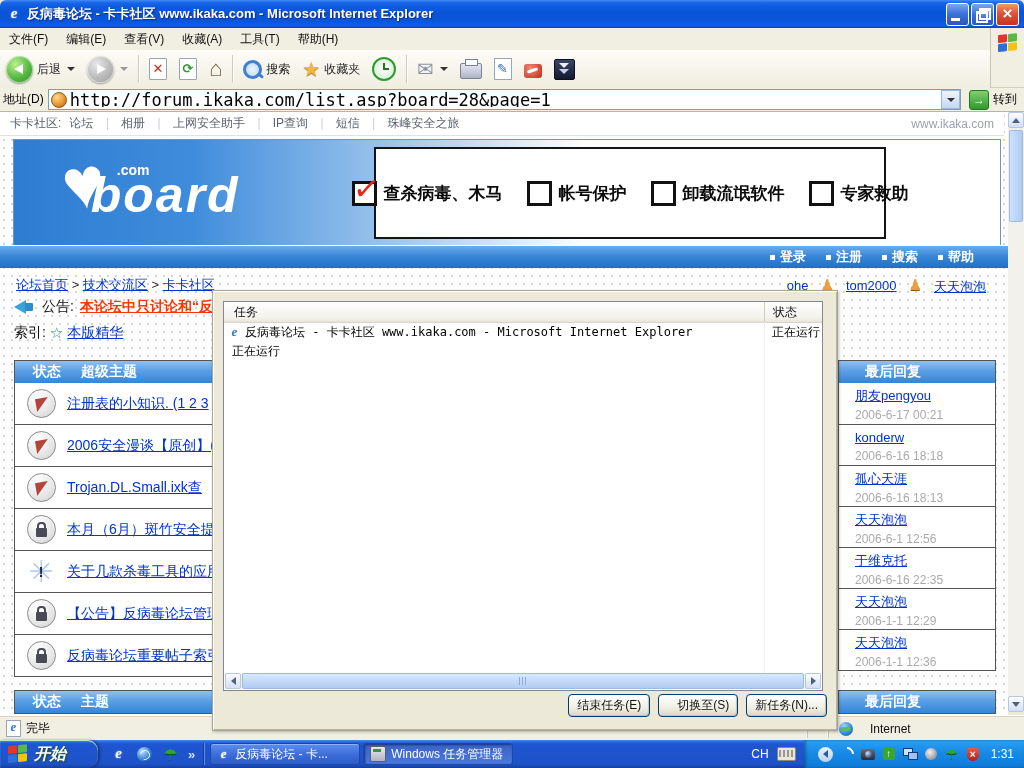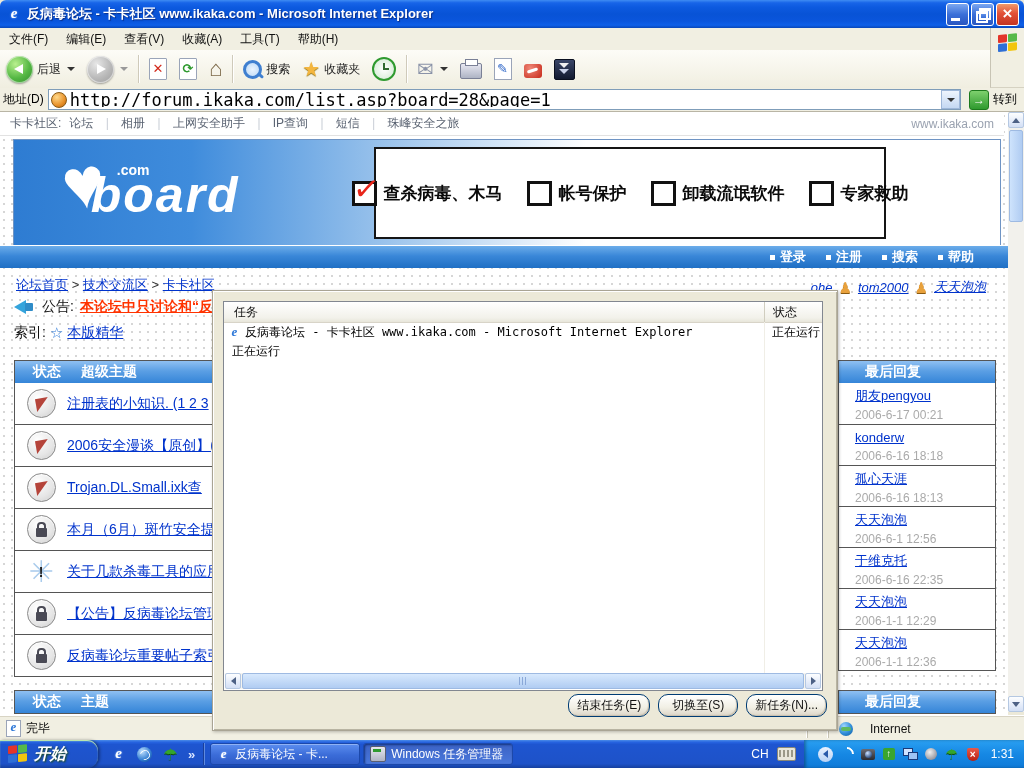--- a/index.html
+++ b/index.html
@@ -104,21 +104,21 @@
   .cbox .redcheck{position:absolute;left:-2px;top:-14px;color:#e8251a;font-size:32px;font-weight:bold;transform:rotate(6deg);}
 
   .userstrip{position:absolute;left:0;top:133px;width:1008px;height:23px;
     background:linear-gradient(180deg,#6cadea 0%,#3a87d8 45%,#1f6fc4 100%);border-top:1px solid #fff;
     display:flex;align-items:center;justify-content:flex-end;gap:20px;padding-right:34px;box-sizing:border-box;}
   .ulink{display:flex;align-items:center;gap:5px;color:#fff;font-weight:bold;font-size:13px;}
   .ulink .sq{width:5px;height:5px;background:#fff;}
 
   .crumbs{position:absolute;left:16px;top:164px;font-size:13px;color:#333;white-space:nowrap;}
   .crumbs a{color:#0033cc;text-decoration:underline;}
-  .modline{position:absolute;right:22px;top:166px;font-size:13px;display:flex;align-items:center;gap:6px;white-space:nowrap;font-style:italic;}
+  .modline{position:absolute;right:22px;top:166px;font-size:13px;display:flex;align-items:flex-start;gap:12px;white-space:nowrap;}
   .modline a{color:#0033cc;text-decoration:underline;}
   .pawn{color:#e8a13c;font-size:15px;line-height:13px;text-shadow:0 1px 0 #8a5a10;}
 
   .announce{position:absolute;left:14px;top:186px;font-size:14px;color:#111;display:flex;align-items:center;gap:6px;white-space:nowrap;}
   .announce .red{color:#ff3300;font-weight:bold;text-decoration:underline;}
   .horn{position:relative;width:22px;height:16px;}
   .horn::before{content:"";position:absolute;left:0;top:1px;width:0;height:0;border-top:7px solid transparent;border-bottom:7px solid transparent;border-right:12px solid #35a4dc;}
   .horn::after{content:"";position:absolute;left:11px;top:4px;width:8px;height:8px;background:#2f8cc8;border-radius:1px;}
   .indexrow{position:absolute;left:14px;top:212px;font-size:14px;color:#111;display:flex;align-items:center;gap:4px;justify-content:center;}
   .indexrow a{color:#0033cc;text-decoration:underline;}
@@ -175,21 +175,21 @@
   .cam::after{content:"";position:absolute;left:4px;top:2px;width:7px;height:7px;border-radius:50%;background:radial-gradient(circle at 35% 30%,#cfe2ff,#4a6a9a 60%,#1a2a4a);}
   .hscroll{position:absolute;left:1px;right:1px;bottom:1px;height:16px;background:#f5f4ef;display:flex;align-items:center;}
   .hbtn{width:16px;height:16px;background:linear-gradient(#fdfeff,#d3dff5);border:1px solid #b5c8e2;box-sizing:border-box;border-radius:2px;
     display:flex;align-items:center;justify-content:center;flex:none;}
   .hbtn .left{width:0;height:0;border-top:4px solid transparent;border-bottom:4px solid transparent;border-right:5px solid #4d6185;}
   .hbtn .right{width:0;height:0;border-top:4px solid transparent;border-bottom:4px solid transparent;border-left:5px solid #4d6185;}
   .hthumb{position:relative;height:14px;margin:0 1px;flex:1;border:1px solid #9ebae2;border-radius:2px;background:linear-gradient(180deg,#d8e9fd,#b0ccf2);}
   .hthumb::after{content:"";position:absolute;left:50%;top:3px;width:8px;height:8px;margin-left:-4px;
     background:repeating-linear-gradient(90deg,#8aa8d8 0 1px,rgba(0,0,0,0) 1px 3px);}
   .tmbtns{position:absolute;right:10px;bottom:13px;display:flex;gap:8px;}
-  .xpbtn{min-width:80px;height:23px;font-size:12px;color:#111;text-align:center;line-height:21px;border:1px solid #003c74;border-radius:10px;
+  .xpbtn{min-width:80px;height:23px;font-size:12px;color:#111;text-align:right;line-height:21px;border:1px solid #003c74;border-radius:4px;
     background:linear-gradient(180deg,#ffffff,#f1efe4 60%,#dcd5c8);box-shadow:inset -1px -1px 1px #c8c0ae;padding:0 8px;box-sizing:border-box;}
 
   
   .statusbar{position:absolute;left:0;top:715px;width:1024px;height:25px;background:#f1efe2;border-top:1px solid #fff;
     box-shadow:inset 0 1px 0 #d8d4c4;display:flex;align-items:center;font-size:12px;color:#111;}
   .statusbar .sleft{display:flex;align-items:center;gap:5px;padding-left:6px;flex:1;}
   .statusbar .pane{display:flex;align-items:center;gap:17px;border-left:1px solid #c8c4b4;box-shadow:-1px 0 0 #fff;height:19px;padding:0 10px;}
   .statusbar .pane.net{width:175px;}
   .mini-page{width:13px;height:15px;background:#fff;border:1px solid #9aa4b8;position:relative;}
   .globe{width:14px;height:14px;border-radius:50%;background:radial-gradient(circle at 35% 30%,#9fd6ff,#2f8cd8 55%,#115a9a);position:relative;}

